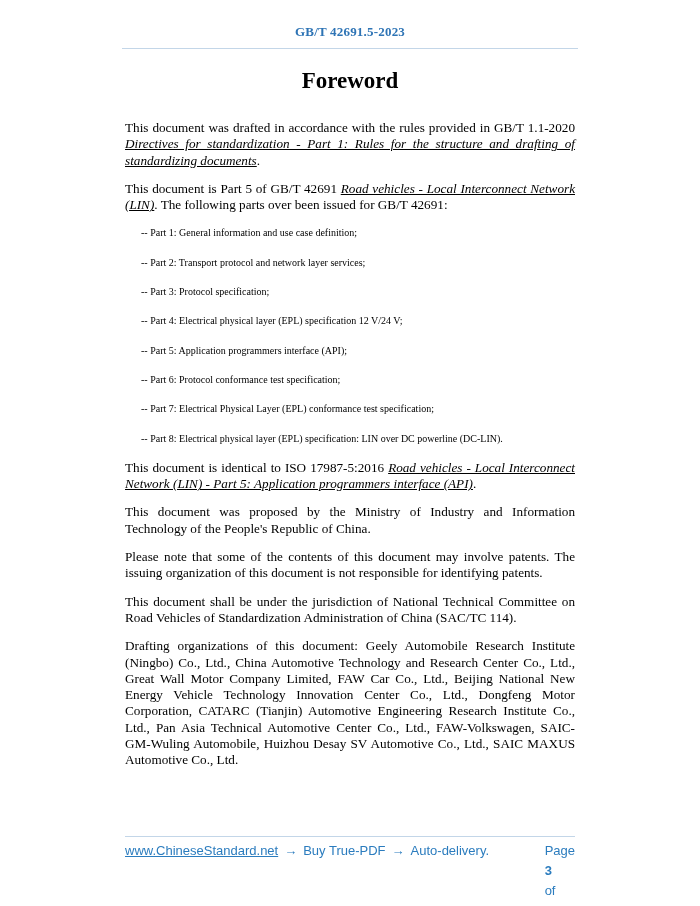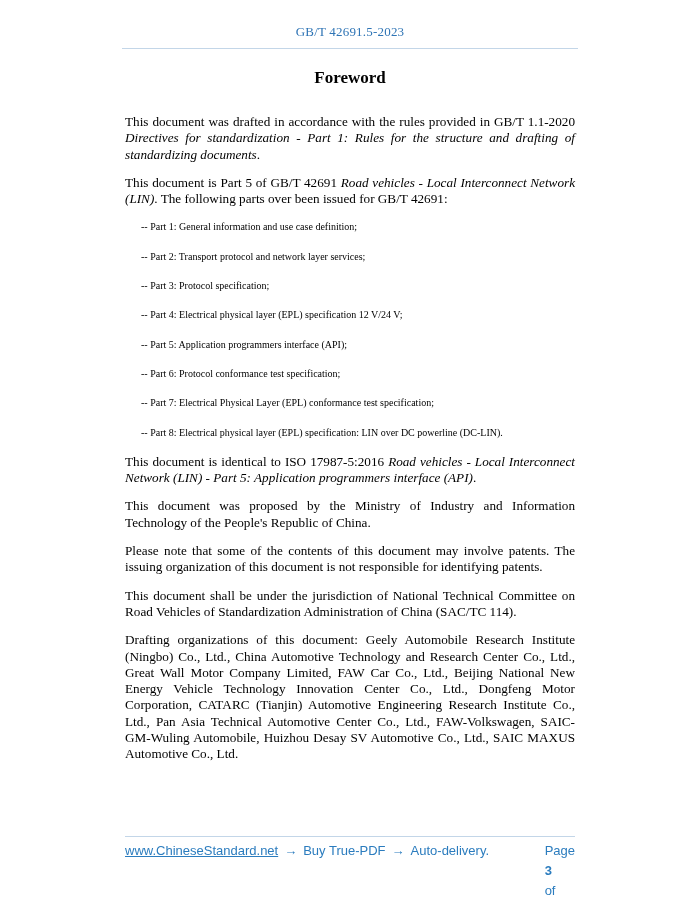--- a/index.html
+++ b/index.html
@@ -3,39 +3,39 @@
 <meta charset="utf-8">
 <style>
   html,body { margin:0; padding:0; background:#e8e8e8; }
   .page {
     width:700px; height:906px; background:#ffffff; position:relative;
     font-family:"Liberation Serif", serif; color:#000;
     margin:0 auto; overflow:hidden; box-sizing:border-box;
   }
   .page-header { position:absolute; top:24px; left:122px; width:456px; }
   .standard-number {
-    text-align:center; color:#2e74b5; font-weight:normal; font-size:13px;
+    text-align:center; color:#2e74b5; font-weight:bold; font-size:13px;
     letter-spacing:0.2px;
   }
   .header-rule { border:none; border-top:1.5px solid #c3d6e8; margin:8px 0 0 0; }
 
   .content { position:absolute; top:68px; left:125px; width:450px; }
   .page-title {
-    text-align:center; font-weight:bold; font-size:17px; margin:0 0 26px 0;
+    text-align:center; font-weight:bold; font-size:23px; margin:0 0 26px 0;
   }
   .paragraph {
     font-size:13.2px; line-height:16.3px; text-align:justify;
     margin:0 0 12px 0;
   }
   .list-item {
     font-size:10px; line-height:16.3px; text-align:justify;
     margin:0 0 13px 16px; padding-left:13px; text-indent:-13px;
   }
   .paragraph + .list-item { margin-top:6px; }
-  i { font-style:italic; }
+  i { font-style:italic;text-decoration:underline; }
 
   .page-footer { position:absolute; top:836px; left:125px; width:450px; }
   .footer-rule { border:none; border-top:1.5px solid #c3d6e8; margin:0 0 6px 0; }
   .footer-line {
     display:flex; justify-content:space-between; align-items:baseline;
     font-family:"Liberation Sans", sans-serif; font-size:13px; color:#2b7cbe;
   }
   .footer-left { display:flex; gap:6px; align-items:baseline; }
   .site-link { text-decoration:underline; color:#2b7cbe; cursor:pointer; }
   .page-indicator { display:flex; gap:5px; align-items:baseline;flex-direction:column; }

